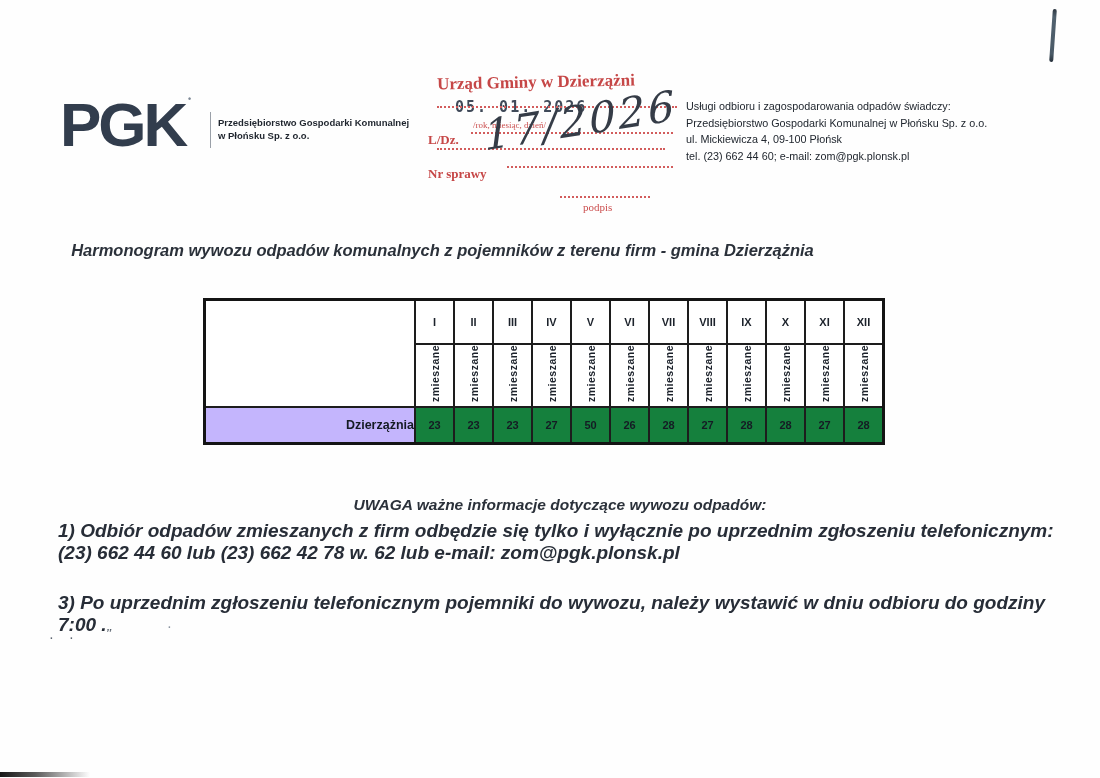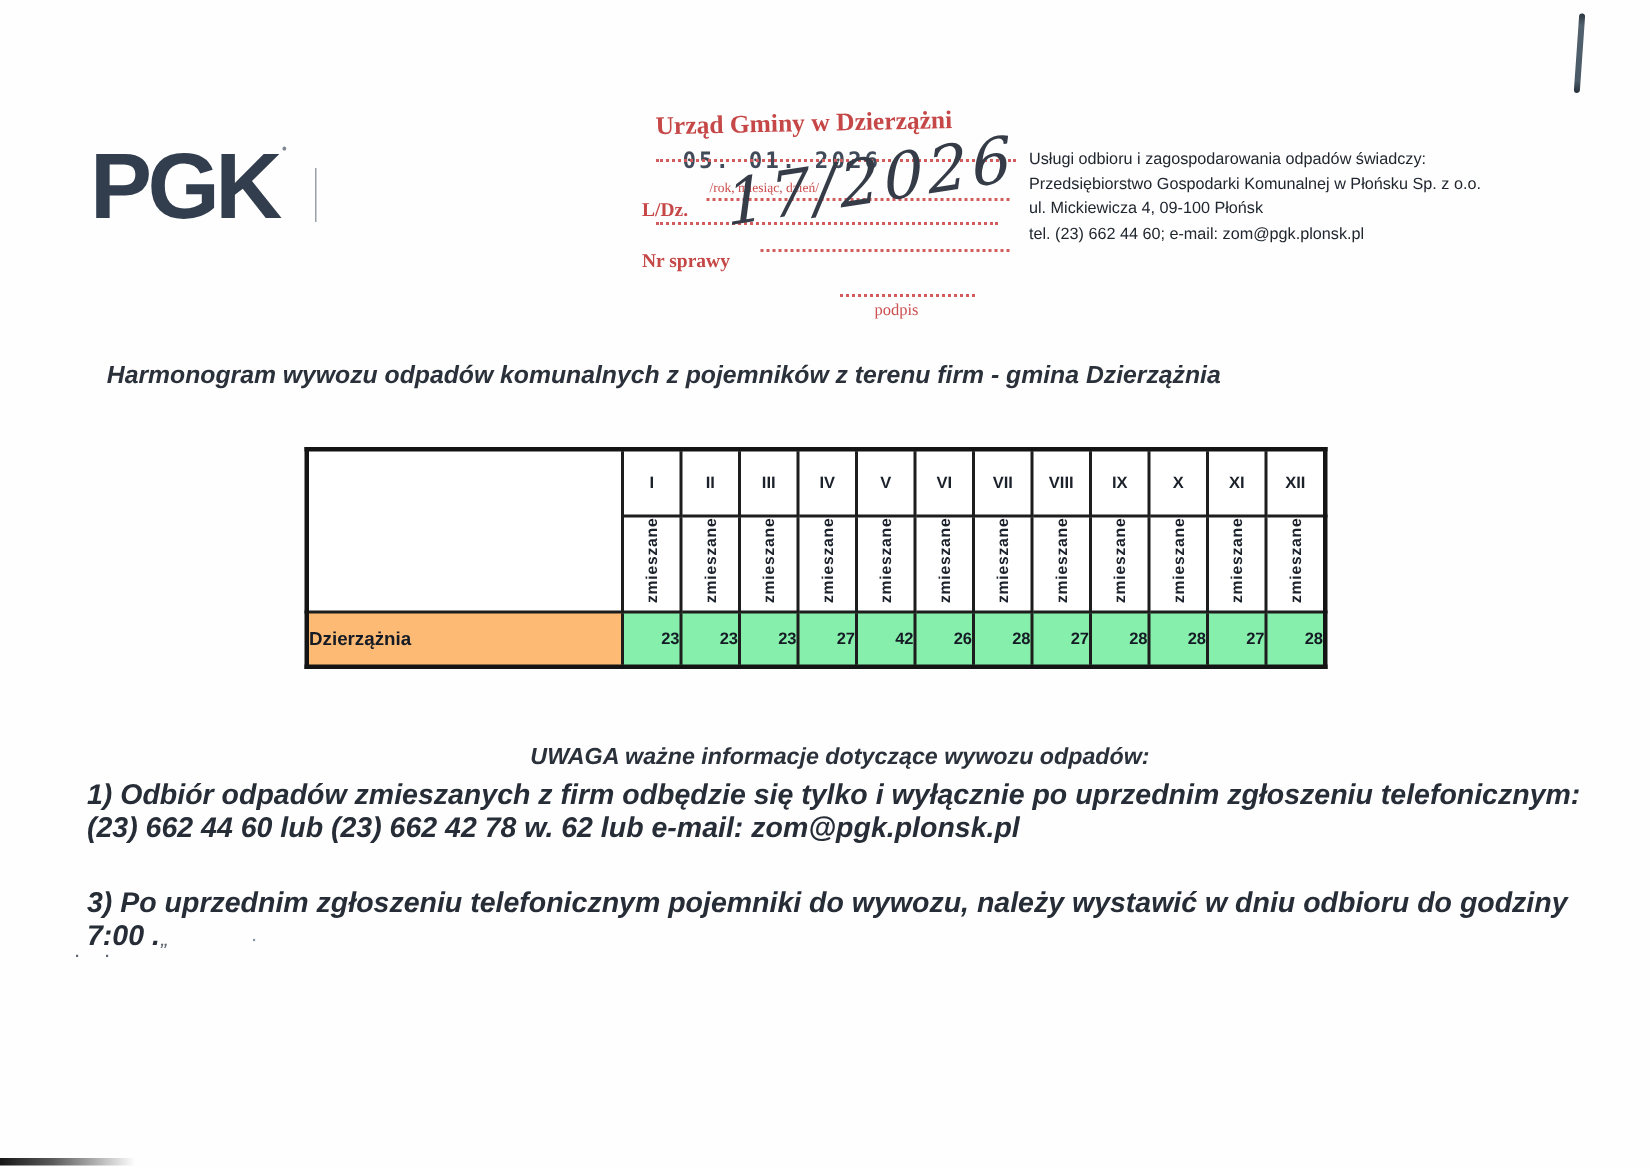--- a/index.html
+++ b/index.html
@@ -83,25 +83,25 @@
   .month-cell {
     width:37px; height:42px; text-align:center; vertical-align:middle;
     font-weight:bold; font-size:11px; color:#1c222b; background:#ffffff;
   }
   .waste-cell { height:61px; text-align:center; vertical-align:middle; background:#ffffff; }
   .rot-text {
     display:inline-block; writing-mode:vertical-rl; transform:rotate(180deg);
     font-weight:bold; font-size:10.5px; letter-spacing:0.5px; color:#1c222b;
   }
   .loc-cell {
-    background:#fdba74; height:34px; text-align:left; vertical-align:middle;
+    background:#c4b5fd; height:34px; text-align:right; vertical-align:middle;
     font-weight:bold; font-size:12.5px; color:#151b24;
   }
   .day-cell {
-    background:#86efac; text-align:right; vertical-align:middle;
+    background:#15803d; text-align:center; vertical-align:middle;
     font-weight:bold; font-size:11px; color:#151b24;
   }
 
   
   .notes-heading {
     position:absolute; left:0; top:496px; width:1120px; text-align:center;
     font-weight:bold; font-style:italic; font-size:15.5px; color:#2b313a;
   }
   .note { position:absolute; left:58px; font-weight:bold; font-style:italic;
     font-size:19px; color:#272d37; line-height:22px; width:1000px; }
@@ -136,20 +136,24 @@
   <div class="corner-smudge"></div>
   <span class="speck sp1">.</span>
   <span class="speck sp2">.</span>
   <span class="speck sp3">’’</span>
   <span class="speck sp4">·</span>
   <span class="speck sp5">•</span>
   <span class="speck sp6">’</span>
 
   <div class="logo">PGK</div>
   <div class="logo-divider"></div>
+  <div class="logo-subtitle">
+    <div>Przedsiębiorstwo Gospodarki Komunalnej</div>
+    <div>w Płońsku Sp. z o.o.</div>
+  </div>
   <div class="provider-info">
     <div>Usługi odbioru i zagospodarowania odpadów świadczy:</div>
     <div>Przedsiębiorstwo Gospodarki Komunalnej w Płońsku Sp. z o.o.</div>
     <div>ul. Mickiewicza 4, 09-100 Płońsk</div>
     <div>tel. (23) 662 44 60; e-mail: zom@pgk.plonsk.pl</div>
   </div>
 
   <div class="stamp">
     <div class="stamp-office">Urząd Gminy w Dzierzążni</div>
     <div class="stamp-date">05. 01. 2026</div>
@@ -200,21 +204,21 @@
             <td class="waste-cell"><span class="rot-text">zmieszane</span></td>
             <td class="waste-cell"><span class="rot-text">zmieszane</span></td>
             <td class="waste-cell"><span class="rot-text">zmieszane</span></td>
           </tr>
       <tr>
         <td class="loc-cell">Dzierzążnia</td>
       <td class="day-cell">23</td>
             <td class="day-cell">23</td>
             <td class="day-cell">23</td>
             <td class="day-cell">27</td>
-            <td class="day-cell">42</td>
+            <td class="day-cell">50</td>
             <td class="day-cell">26</td>
             <td class="day-cell">28</td>
             <td class="day-cell">27</td>
             <td class="day-cell">28</td>
             <td class="day-cell">28</td>
             <td class="day-cell">27</td>
             <td class="day-cell">28</td>
           </tr>
     </tbody>
       </table>

